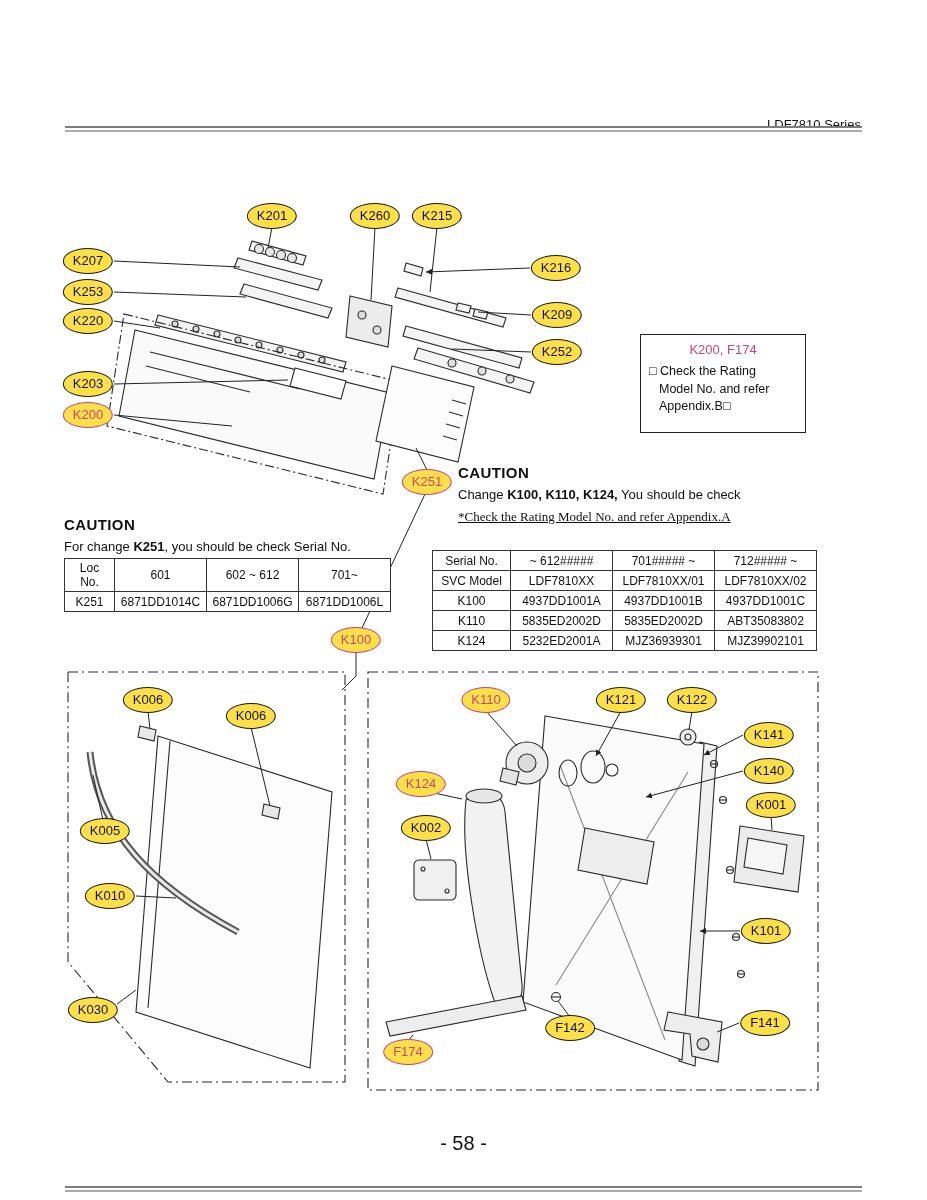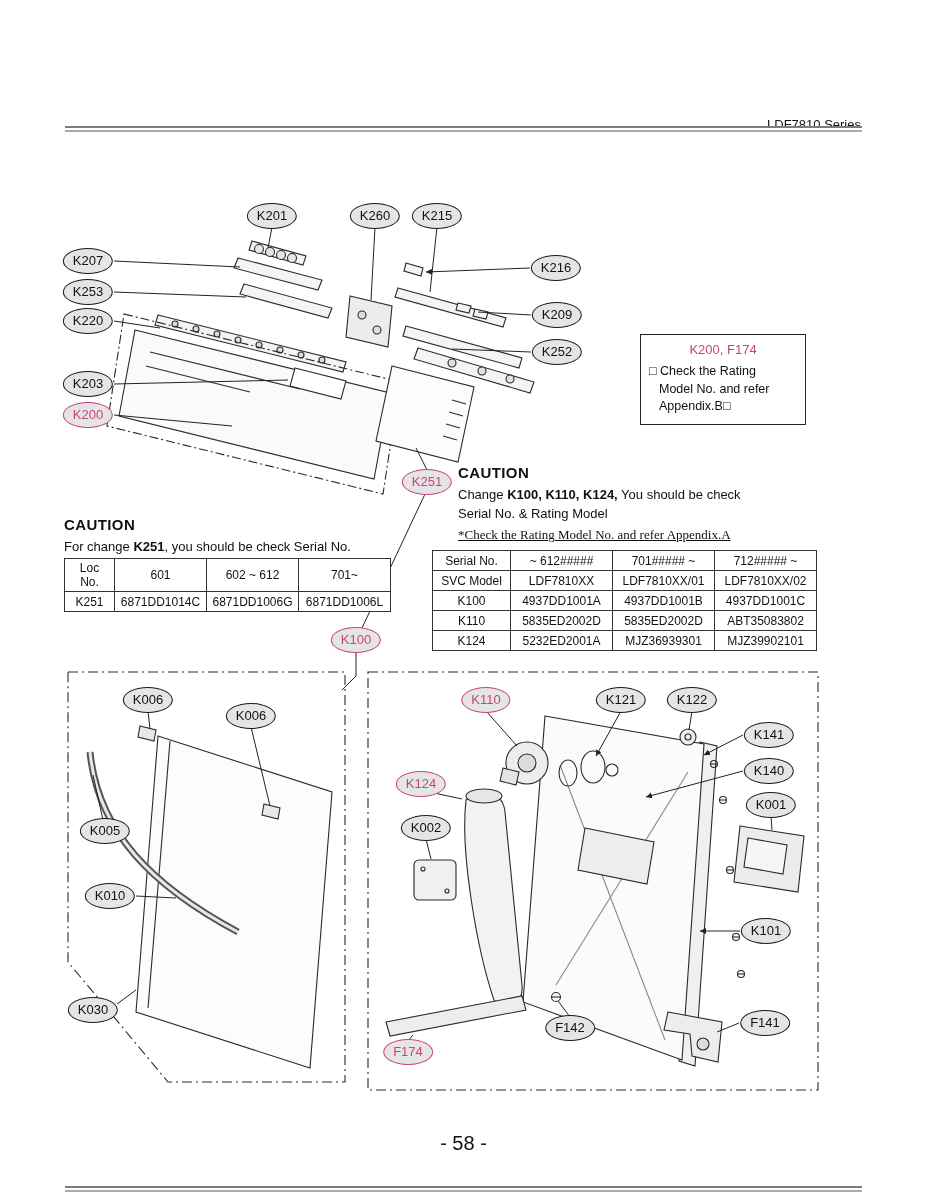--- a/index.html
+++ b/index.html
@@ -5,26 +5,26 @@
   html,body{margin:0;padding:0;background:#fff;}
   .page{position:relative;width:927px;height:1200px;background:#fff;overflow:hidden;
         font-family:"Liberation Sans",sans-serif;color:#111;}
   .hdr-right{position:absolute;top:106px;right:66px;font-size:13px;margin-top:11px;}
   .rule{position:absolute;left:65px;width:797px;height:2px;
         border-top:2px solid #7d7d7d;border-bottom:2px solid #ababab;background:#fff;}
   .rule.top{top:126px;}
   .rule.bottom{top:1186px;}
   .title{position:absolute;left:65px;top:152px;font-size:22px;font-weight:bold;letter-spacing:.2px;}
   svg.diagram{position:absolute;left:0;top:0;}
-  .callout{position:absolute;transform:translate(-50%,-50%);background:#e5e5e5;
+  .callout{position:absolute;transform:translate(-50%,-50%);background:#fde047;
            border:1.6px solid #1a1a1a;border-radius:50%;font-size:13px;line-height:1;
            padding:5px 9px 6px;white-space:nowrap;text-align:center;}
   .callout.pink{color:#c8437f;border-color:#c8437f;}
   .note-box{position:absolute;left:640px;top:334px;width:148px;border:1.5px solid #222;
-            padding:6px 8px 8px;font-size:12.5px;line-height:1.4;background:#fff;}
+            padding:6px 8px 16px;font-size:12.5px;line-height:1.4;background:#fff;}
   .note-title{color:#c8437f;text-align:center;margin-bottom:4px;font-size:13px;}
   .note-line.indent{padding-left:10px;}
   .caution-left{position:absolute;left:64px;top:514px;width:350px;font-size:13px;line-height:1.45;}
   .caution-right{position:absolute;left:458px;top:462px;width:378px;font-size:13px;line-height:1.45;}
   .caution-title{font-weight:bold;font-size:15px;letter-spacing:.4px;margin-bottom:2px;}
   .appendix-note{text-decoration:underline;margin-top:3px;font-family:Liberation Serif, serif;}
   table.ctable{position:absolute;border-collapse:collapse;font-size:12px;background:#fff;}
   .ctable td{border:1px solid #333;text-align:center;padding:2px 5px;height:15px;}
   table.lt{left:64px;top:558px;padding-left:36px;}
   table.rt{left:432px;top:550px;}
@@ -239,21 +239,20 @@
       <td>6871DD1006L</td>
     </tr>
   </tbody>
     </table>
 
   <div class="caution-right">
     <div class="caution-title">CAUTION</div>
     <div>
       <span>Change </span><b>K100, K110, K124,</b><span> You should be check</span>
     </div>
-    <div>Serial No. &amp; Rating Model</div>
     <div class="appendix-note">*Check the Rating Model No. and refer Appendix.A</div>
   </div>
 
   <table class="ctable rt">
     <colgroup>
         <col style="width:78px">
         <col style="width:102px">
         <col style="width:102px">
         <col style="width:102px">
       </colgroup>

